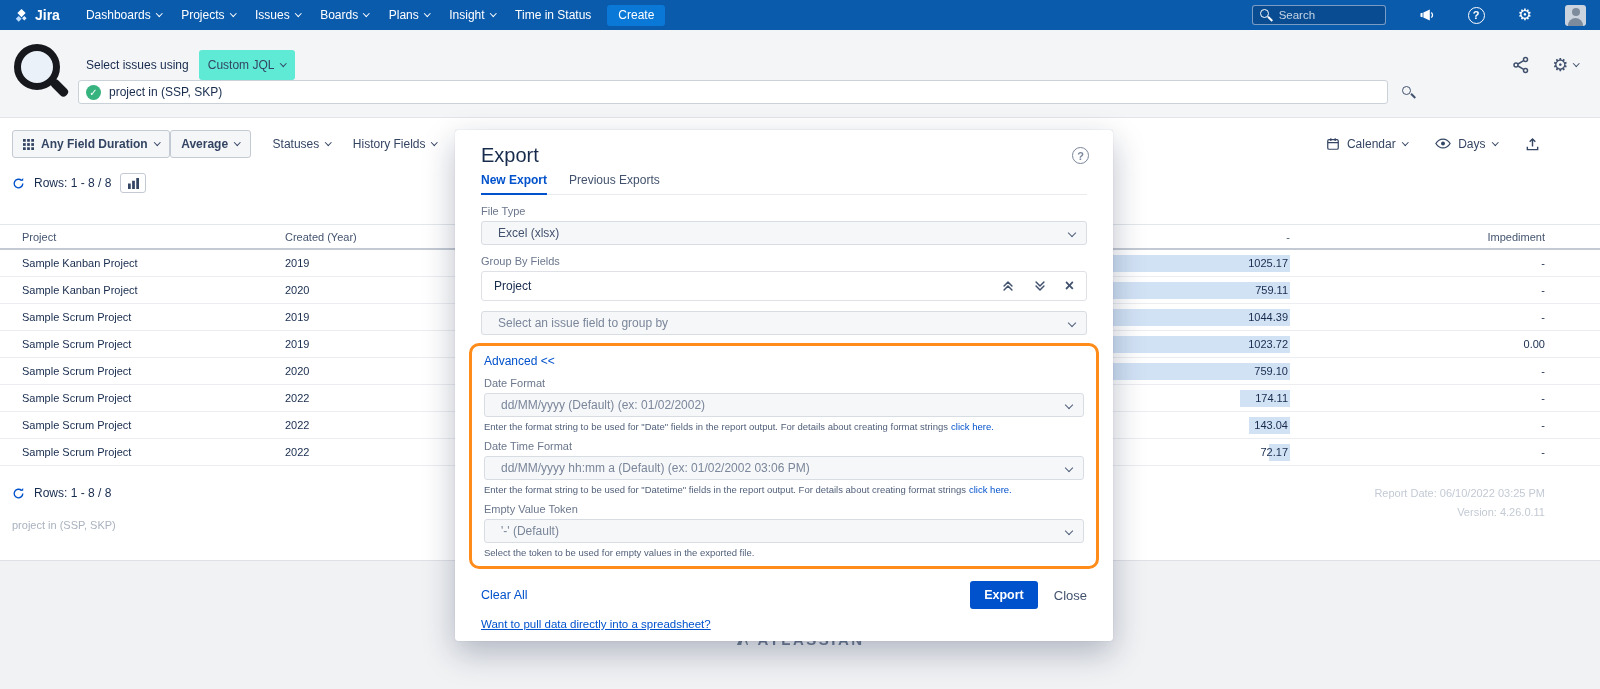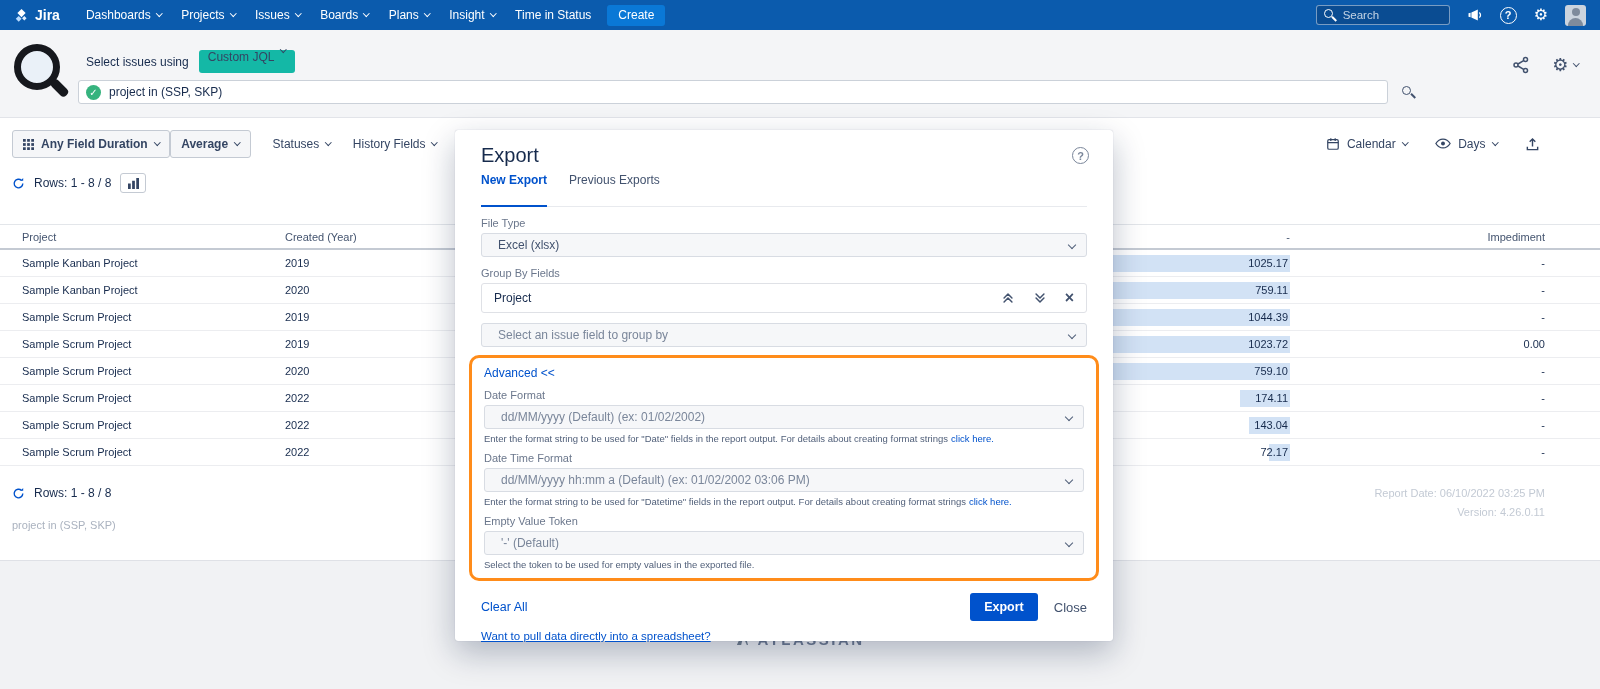--- a/index.html
+++ b/index.html
@@ -9,40 +9,40 @@
 i{font-style:normal}
 .chev{display:inline-block;width:6px;height:6px;border-right:1.5px solid currentColor;border-bottom:1.5px solid currentColor;transform:rotate(45deg);margin-top:-3px}
 .chev-xs{width:4.5px;height:4.5px;border-width:1.3px}
 
 
 .topnav{position:absolute;top:0;left:0;width:100%;height:30px;background:var(--nav-background,#0B5BAD);display:flex;align-items:center;padding:0 14px;color:#fff;z-index:5}
 .brand{display:flex;align-items:center;gap:6px;font-size:14px;font-weight:bold;margin-right:26px;cursor:pointer}
 .nav-menu{display:flex;align-items:center;gap:20px;font-size:12px}
 .nav-item{display:flex;align-items:center;gap:6px;cursor:pointer;white-space:nowrap}
 .create-btn{margin-left:16px;height:21px;padding:0 11px;border:none;border-radius:3px;background:var(--create-button,#0A78D6);color:#fff;font-size:12px}
-.nav-right{margin-left:auto;display:flex;align-items:center;gap:17px}
+.nav-right{margin-left:auto;display:flex;align-items:center;gap:33px}
 .nav-search{display:flex;align-items:center;gap:6px;width:134px;height:20px;padding:0 7px;border:1px solid rgba(255,255,255,.45);border-radius:3px;background:rgba(9,30,66,.25)}
 .nav-search input{flex:1;background:transparent;border:none;outline:none;color:#fff;font-size:11.5px;width:90px;font-family:inherit}
 .nav-search input::placeholder{color:rgba(255,255,255,.75)}
 .mini-mag{position:relative;display:inline-block;width:13px;height:13px;color:#fff;flex:0 0 auto}
 .mini-mag::before{content:"";position:absolute;width:7px;height:7px;border:1.8px solid currentColor;border-radius:50%;left:0;top:0}
 .mini-mag::after{content:"";position:absolute;width:1.8px;height:5.5px;background:currentColor;transform:rotate(-45deg);left:9.5px;top:7px}
 .mini-mag.dark{color:#42526E}
 .qcircle{width:17px;height:17px;border:1.8px solid #fff;border-radius:50%;display:flex;align-items:center;justify-content:center;font-size:11px;font-weight:bold;color:#fff;cursor:pointer}
 .gear{font-size:16px;line-height:1;color:#fff;cursor:pointer}
 .avatar{width:21px;height:21px;border-radius:3px;background:#CBD4DE;position:relative;overflow:hidden;cursor:pointer}
 .avatar::before{content:"";position:absolute;width:8px;height:8px;border-radius:50%;background:#7E8B9C;left:6.5px;top:3.5px}
 .avatar::after{content:"";position:absolute;width:15px;height:9px;border-radius:8px 8px 0 0;background:#7E8B9C;left:3px;top:13px}
 
 
 .filterbar{position:absolute;top:30px;left:0;width:100%;height:88px;background:#F4F5F7;border-bottom:1px solid #E2E4E9}
 .app-logo{position:absolute;left:14px;top:14px;width:46px;height:46px;border:7px solid #16181D;border-radius:50%;background:#EAF1F8}
 .app-logo::after{content:"";position:absolute;width:9px;height:20px;background:#16181D;transform:rotate(-45deg);right:-11px;bottom:-15px;border-radius:4px}
 .select-using{position:absolute;left:86px;top:20px;display:flex;align-items:center;gap:10px;font-size:12px;color:#172B4D}
-.jql-mode{display:flex;align-items:flex-start;gap:7px;height:23px;padding:0 9px;border:none;border-radius:3px;background:#14b8a6;color:#344563;font-size:12px}
+.jql-mode{display:flex;align-items:center;gap:7px;height:30px;padding:0 9px;border:none;border-radius:3px;background:#5eead4;color:#344563;font-size:12px}
 .jql-input{position:absolute;left:78px;top:50px;width:1310px;height:24px;background:#fff;border:1px solid #CBD1D9;border-radius:3px;display:flex;align-items:center;gap:8px;padding:0 7px;font-size:12px;color:#172B4D;cursor:text}
 .check{width:15px;height:15px;border-radius:50%;background:var(--valid-check,#36B37E);color:#fff;font-size:10px;display:flex;align-items:center;justify-content:center;flex:0 0 auto}
 .jql-go{position:absolute;left:1402px;top:56px;cursor:pointer}
 .filter-actions{position:absolute;right:22px;top:26px;display:flex;align-items:center;gap:22px;color:#42526E}
 .filter-actions .gear{color:#42526E;font-size:18px}
 .gear-group{display:flex;align-items:center;gap:5px;color:#42526E;cursor:pointer}
 
 
 .toolbar{position:absolute;top:130px;left:12px;right:60px;height:28px;display:flex;align-items:center}
 .tbtn{display:flex;align-items:center;gap:7px;background:none;border:none;font-size:12px;color:#344563;padding:0}
@@ -69,21 +69,21 @@
 .footer-jql{position:absolute;top:519px;left:12px;font-size:11px;color:#AAB2BF}
 .report-meta{position:absolute;top:484px;right:55px;text-align:right;font-size:11px;line-height:19px;color:#C3CAD4}
 .bottom-strip{position:absolute;top:560px;left:0;width:100%;height:129px;background:#F1F2F4;border-top:1px solid #DFE1E6}
 .atl-footer{position:absolute;top:631px;left:0;width:100%;display:flex;align-items:center;justify-content:center;gap:7px;color:#6F7C92;font-weight:bold;font-size:15px;letter-spacing:2.5px}
 
 
 .modal{position:absolute;left:455px;top:130px;width:658px;height:511px;background:#fff;border-radius:3px;box-shadow:0 12px 32px rgba(9,30,66,.28),0 0 1px rgba(9,30,66,.3);z-index:10;padding:14px 26px 0}
 .modal-title{font-size:20px;font-weight:500;color:#172B4D}
 .modal-help{position:absolute;right:24px;top:17px;width:17px;height:17px;border:1.6px solid #7A869A;border-radius:50%;display:flex;align-items:center;justify-content:center;font-size:11px;font-weight:bold;color:#7A869A;cursor:pointer}
 .tabs{display:flex;gap:22px;margin-top:6px;border-bottom:1px solid #E8EAEE;font-size:12px}
-.tab{padding-bottom:18px;color:#42526E;cursor:pointer}
+.tab{padding-bottom:6px;color:#42526E;cursor:pointer}
 .tab.active{color:var(--accent,#0052CC);font-weight:bold;border-bottom:2px solid var(--accent,#0052CC);margin-bottom:-1px}
 .flabel{margin-top:10px;font-size:11px;color:#6B778C}
 .sel{margin-top:4px;height:24px;border:1px solid #D8DCE3;background:#F6F7F9;border-radius:3px;display:flex;align-items:center;padding:0 16px;font-size:12px;color:#42526E;position:relative;cursor:pointer}
 .sel .chev{position:absolute;right:11px;top:8px;margin:0;color:#505F79}
 .sel.muted{color:#7A869A}
 .sel.gap10{margin-top:10px}
 .group-box{margin-top:4px;height:30px;border:1px solid #DFE1E6;border-radius:3px;background:#fff;display:flex;align-items:center;padding:0 12px;font-size:12px;color:#172B4D}
 .group-actions{margin-left:auto;display:flex;align-items:center;gap:18px}
 .gicon{display:flex;align-items:center;cursor:pointer}
 .gx{font-size:16px;font-weight:bold;line-height:1;color:#42526E;cursor:pointer}

